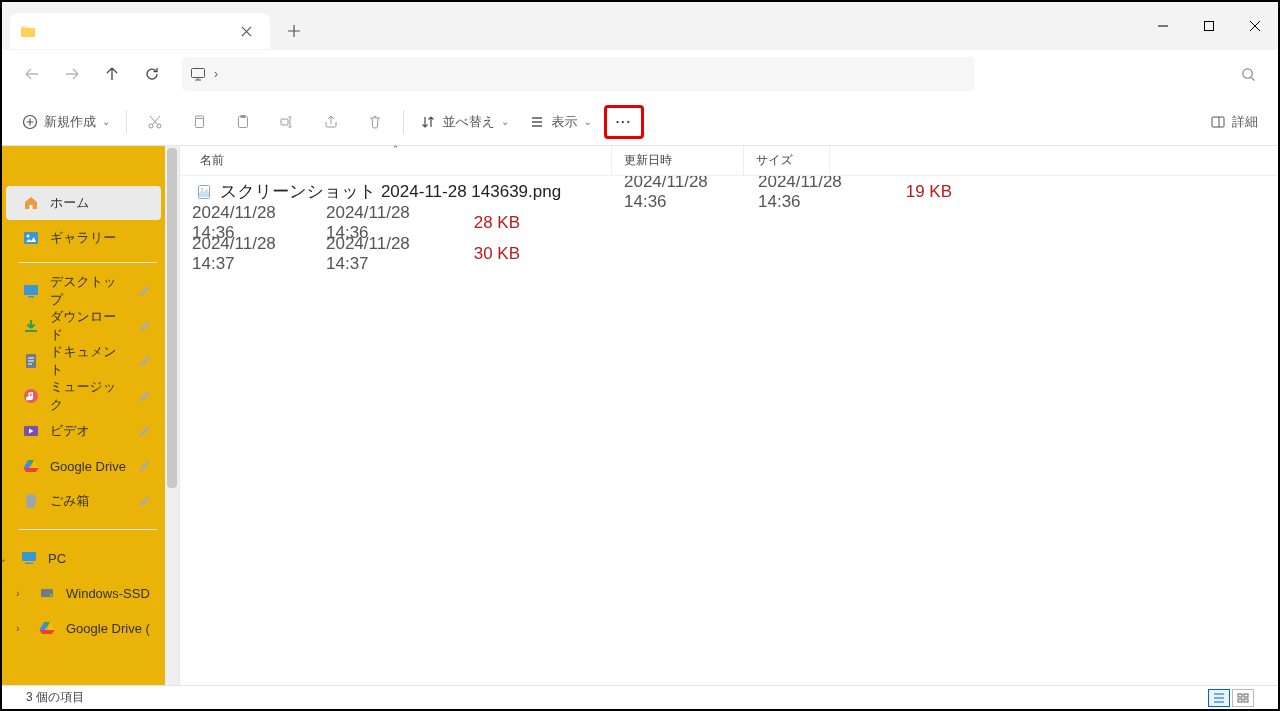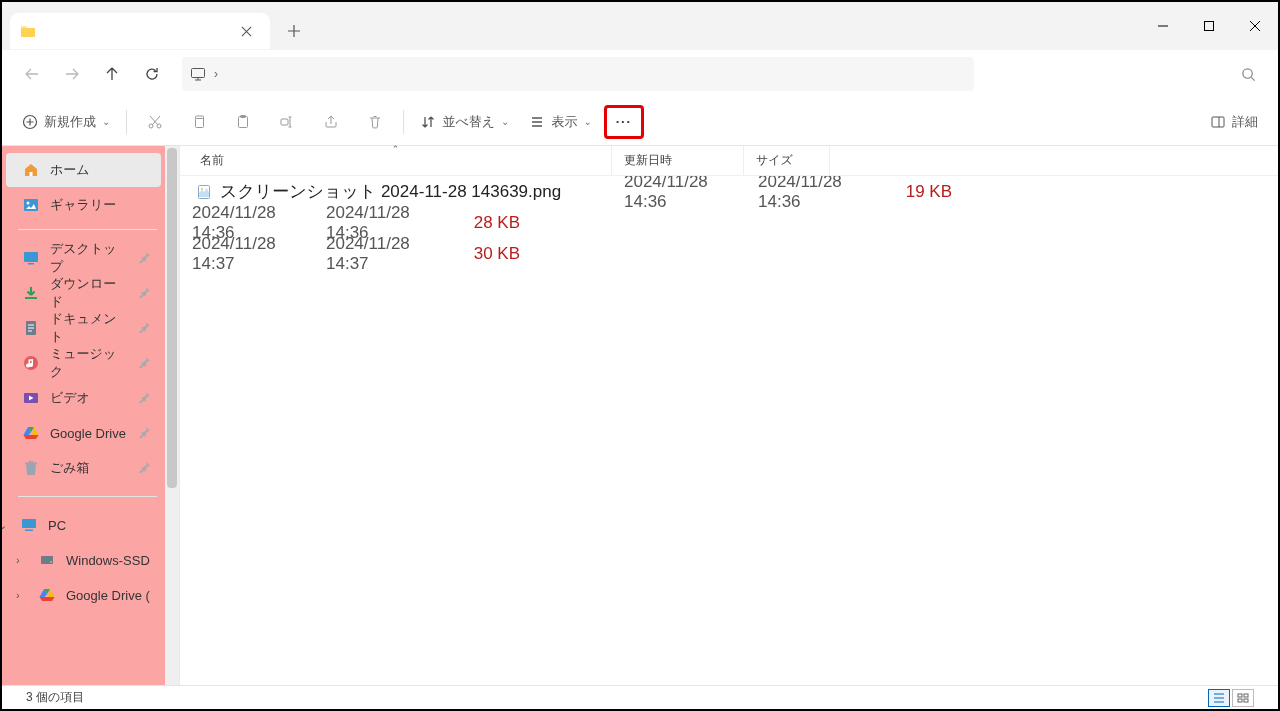--- a/index.html
+++ b/index.html
@@ -28,21 +28,21 @@
 .toolbar { height: 48px; background:#fff; display:flex; align-items:center; padding: 0 12px; gap: 4px; border-bottom:1px solid #e5e5e5; }
 .tbtn { height:34px; display:flex; align-items:center; justify-content:center; border-radius:4px; color:#555; padding: 0 8px; gap:6px; font-size:13px; }
 .tbtn.icon-only { width: 40px; padding:0; color:#999; }
 .tbtn .chev { font-size:10px; color:#777; }
 .tsep { width:1px; height:24px; background:#e0e0e0; margin: 0 4px; }
 .tbtn.more { border: 3px solid #e60000; }
 .tspacer { flex:1; }
 
 
 .body { flex:1; display:flex; min-height:0; }
-.sidebar { width: 178px; background:#fca5a5; border-right: 1px solid #e9e9e9; display:flex; flex-direction:column; overflow:hidden; position:relative; }
+.sidebar { width: 178px; background:#eab308; border-right: 1px solid #e9e9e9; display:flex; flex-direction:column; overflow:hidden; position:relative;justify-content:center; }
 .sidebar-scroll { position:absolute; right:0; top:0; bottom:0; width:14px; background:#efefef; }
 .sidebar-thumb { position:absolute; right:2px; top:2px; width:10px; height:340px; background:#c8c8c8; border-radius:4px; }
 .sb-section { width: calc(100% - 14px); padding: 6px 0; }
 .sb-sep { height:1px; background:#e3e3e3; margin: 4px 8px 4px 16px; width: calc(100% - 38px); }
 .sb-item { height:34px; display:flex; align-items:center; padding: 0 8px 0 16px; gap:10px; font-size:13px; color:#333; border-radius:4px; margin: 1px 4px; }
 .sb-item.active { background:#eaeaea; }
 .sb-icon { width:18px; height:18px; display:flex; align-items:center; justify-content:center; }
 .sb-pin { margin-left:auto; width:14px; height:14px; color:#999; }
 .sb-chev { width:12px; color:#555; font-size:11px; margin-left:-12px; margin-right:0px; }
 

